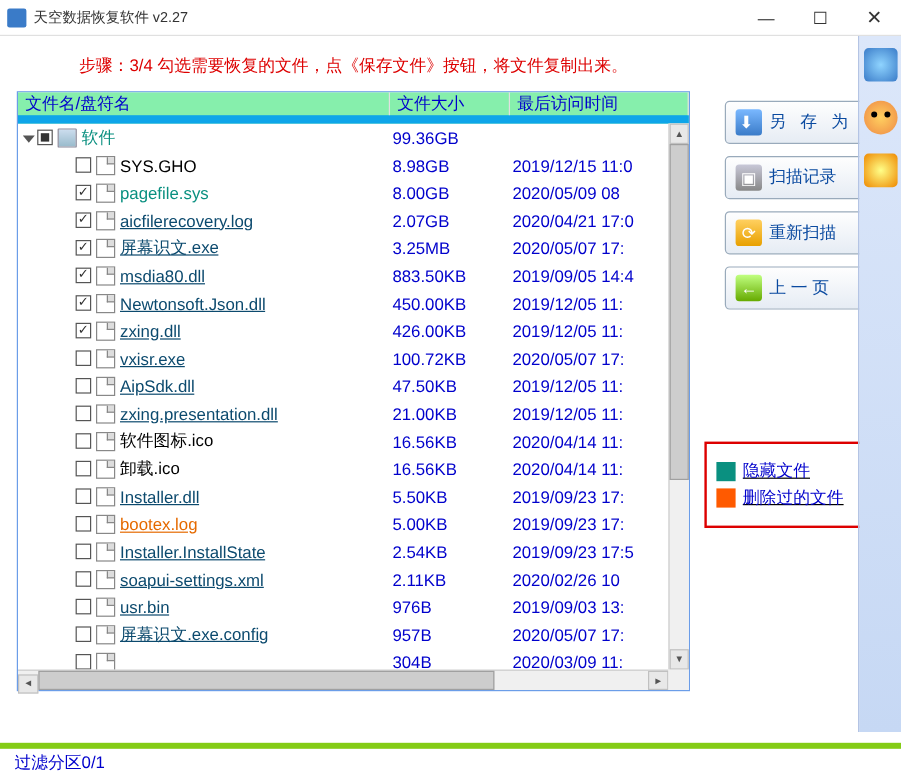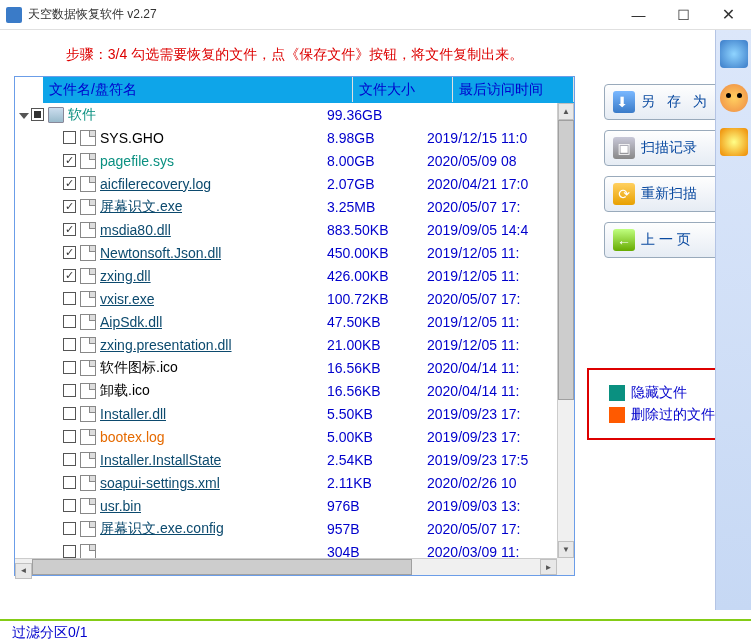--- a/index.html
+++ b/index.html
@@ -13,21 +13,21 @@
 .titlebar .win-btn { width:45px; height:30px; display:flex; align-items:center; justify-content:center; font-size:14px; color:#333; }
 .titlebar .win-btn.close { font-size:16px; }
 
 
 .main { display:flex; height:580px; }
 .left-pane { flex:1; padding:8px 6px 0 14px; display:flex; flex-direction:column; }
 .step-text { color:#d00; font-size:14px; text-align:center; padding:8px 0 12px; font-weight:500; }
 
 
 .table-wrap { border:1px solid #6b9de8; background:#fff; height:500px; display:flex; flex-direction:column; position:relative; }
-.thead { display:flex; background:#0ea5e9; border-bottom:1px solid #0ea5e9; height:26px;margin-left:28px; }
+.thead { display:flex; background:#86efac; border-bottom:7px solid #0ea5e9; height:26px; }
 .th { color:#0000cc; font-size:14px; padding:3px 6px; border-right:1px solid #e0e0e0; display:flex; align-items:center; }
 .th.c1 { width:310px; }
 .th.c2 { width:100px; }
 .th.c3 { flex:1; }
 
 .tbody { flex:1; overflow:hidden; position:relative; }
 .row { display:flex; height:23px; align-items:center; font-size:14px; }
 .cell1 { width:310px; display:flex; align-items:center; padding-left:4px; }
 .cell2 { width:100px; color:#0000cc; padding-left:2px; }
 .cell3 { flex:1; color:#0000cc; padding-left:2px; white-space:nowrap; overflow:hidden; }
@@ -38,21 +38,21 @@
 .chk { width:13px; height:13px; border:1px solid #555; background:#fff; margin-right:4px; display:inline-flex; align-items:center; justify-content:center; font-size:10px; color:#333; flex-shrink:0; }
 .chk.dot::after { content:''; width:7px; height:7px; background:#333; }
 .chk.checked::after { content:'✓'; font-size:11px; line-height:1; }
 .ficon { width:16px; height:16px; margin-right:4px; flex-shrink:0; }
 .ficon.drive { background:linear-gradient(#cde,#9bc); border:1px solid #889; border-radius:1px; }
 .ficon.file { background:#fff; border:1px solid #888; position:relative; }
 .ficon.file::after { content:''; position:absolute; top:0; right:0; width:5px; height:5px; background:#ddd; border-left:1px solid #888; border-bottom:1px solid #888; }
 .fname { white-space:nowrap; overflow:hidden; }
 .c-green { color:#0a9080; }
 .c-blue { color:#0c4a6e;text-decoration:underline; }
-.c-orange { color:#e56a00; }
+.c-orange { color:#e56a00;text-decoration:underline; }
 .c-black { color:#000; }
 
 
 .vscroll { position:absolute; right:0; top:26px; bottom:17px; width:17px; background:#f0f0f0; border-left:1px solid #ccc; }
 .vscroll .arr { height:17px; background:#e8e8e8; border:1px solid #c0c0c0; display:flex; align-items:center; justify-content:center; font-size:8px; color:#555; }
 .vscroll .arr.dn { position:absolute; bottom:0; width:100%; }
 .vscroll .thumb { position:absolute; top:17px; left:0; right:0; height:280px; background:#cdcdcd; border:1px solid #a0a0a0; }
 .hscroll { position:absolute; left:0; right:17px; bottom:0; height:17px; background:#f0f0f0; border-top:1px solid #ccc; }
 .hscroll .arr { width:17px; height:100%; background:#e8e8e8; border:1px solid #c0c0c0; display:inline-flex; align-items:center; justify-content:center; font-size:8px; color:#555; }
 .hscroll .arr.rt { position:absolute; right:0; }
@@ -62,37 +62,37 @@
 
 .right-pane { width:170px; padding:10px 8px 0 4px; }
 .btn { width:120px; height:36px; margin:0 auto 10px; border:1px solid #9ab; border-radius:4px; background:linear-gradient(#fefefe,#e6ecf4); display:flex; align-items:center; padding-left:8px; font-size:14px; color:#0a4aa0; gap:6px; }
 .btn .bi { width:22px; height:22px; border-radius:3px; display:flex; align-items:center; justify-content:center; font-size:14px; }
 .bi-save { background:linear-gradient(#7ab8ff,#3a7bc8); color:#fff; }
 .bi-scan { background:linear-gradient(#c8c8d8,#888); color:#fff; }
 .bi-refresh { background:linear-gradient(#ffd060,#e8a000); color:#fff; }
 .bi-back { background:linear-gradient(#c0ff80,#6a0); color:#fff; }
 .btn-save { letter-spacing:4px; }
 
-.legend { border:2px solid #d00; margin:110px 4px 0 2px; padding:10px 20px; }
+.legend { border:2px solid #d00; margin:110px 4px 0 2px; padding:10px 8px;text-decoration:underline; }
 .legend-row { display:flex; align-items:center; font-size:14px; color:#0000cc; margin:4px 0; gap:6px; }
 .sw { width:16px; height:16px; }
 .sw-teal { background:#0a9080; }
 .sw-orange { background:#ff5a00; }
 
 
 .icon-strip { position:absolute; right:0; top:30px; width:36px; height:580px; background:linear-gradient(#dce7fa,#c6d8f4); border-left:1px solid #b4c4e4; display:flex; flex-direction:column; align-items:center; padding-top:10px; gap:16px; }
 .strip-icon { width:28px; height:28px; border-radius:4px; }
 .si1 { background:radial-gradient(circle,#8fd4ff,#3a7bc8); }
 .si2 { background:radial-gradient(circle,#ffd060,#e84); border-radius:50%; position:relative; }
 .si2::before,.si2::after { content:''; position:absolute; width:5px; height:5px; background:#000; border-radius:50%; top:9px; }
 .si2::before { left:6px; } .si2::after { right:6px; }
 .si3 { background:radial-gradient(circle,#ff8,#e80); }
 
 
-.status { position:absolute; left:0; right:0; bottom:0; height:24px; border-top:2px solid #84cc16; font-size:14px; color:#0000cc; padding:3px 12px; background:#fff; }
+.status { position:absolute; left:0; right:0; bottom:0; height:24px; border-top:5px solid #84cc16; font-size:14px; color:#0000cc; padding:3px 12px; background:#fff; }
 </style>
 </head>
 <body>
 
 <div class="titlebar">
   <div class="app-icon"></div>
   <div class="title">天空数据恢复软件 v2.27</div>
   <div class="win-ctrl">
     <div class="win-btn">—</div>
     <div class="win-btn">☐</div>

